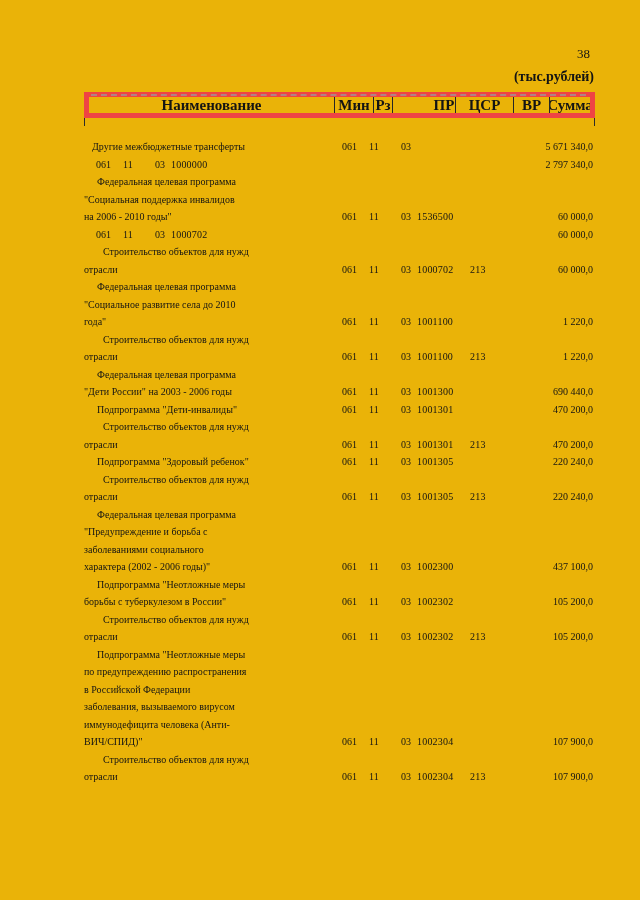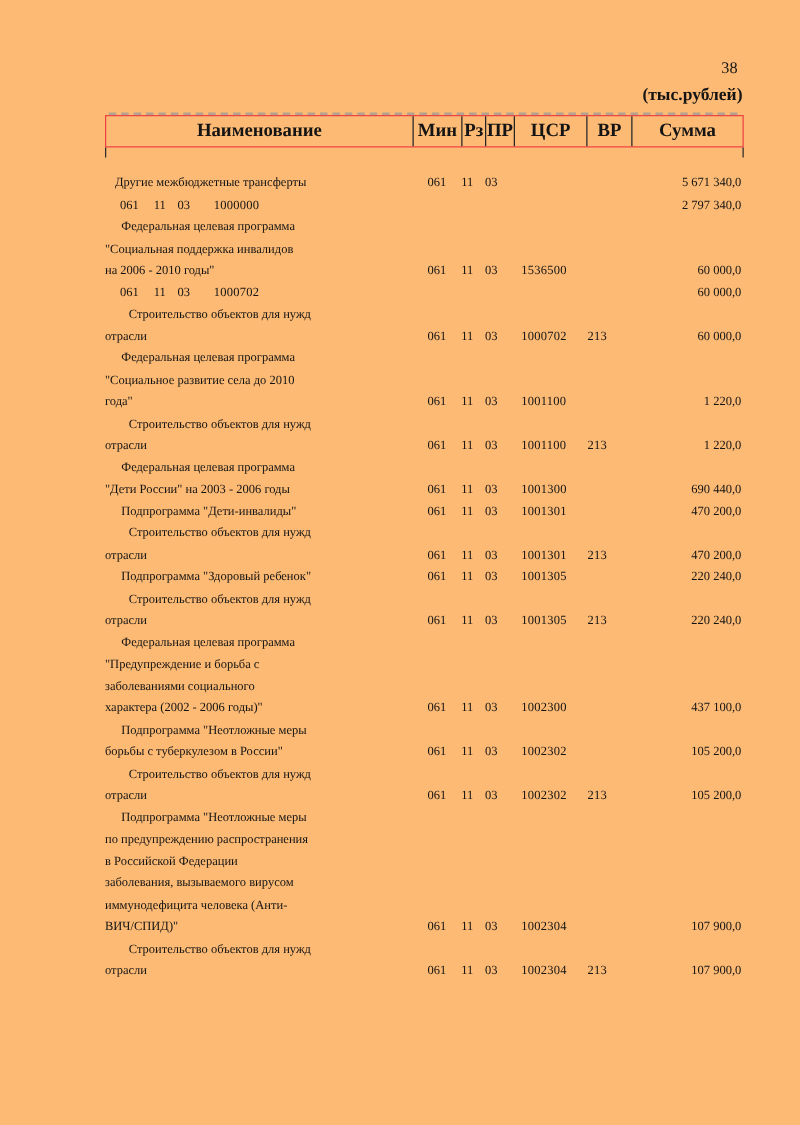--- a/index.html
+++ b/index.html
@@ -1,20 +1,20 @@
 <!DOCTYPE html>
 <html><head>
 <meta charset="utf-8">
 <style>
   html, body { margin: 0; padding: 0; background: #e8e8e8; }
   .page {
     position: relative;
     width: 640px;
     height: 900px;
-    background: #fdba74;
+    background: #eab308;
     font-family: "Liberation Serif", "DejaVu Serif", serif;
     color: #141414;
     overflow: hidden;
   }
   .page-number {
     position: absolute;
     top: 47px;
     right: 50px;
     font-size: 13px;
     line-height: 14px;
@@ -33,21 +33,21 @@
     top: 92px;
     width: 511px;
   }
   .thead {
     position: relative;
     display: flex;
     align-items: stretch;
     box-sizing: border-box;
     width: 511px;
     height: 26px;
-    border: 1px solid #ef4444;
+    border: 5px solid #ef4444;
     font-weight: bold;
     font-size: 15px;
   }
   
   .thead::before {
     content: "";
     position: absolute;
     left: 2px;
     right: 4px;
     top: -3px;
@@ -59,21 +59,21 @@
     display: flex;
     align-items: center;
     justify-content: center;
     border-right: 1px solid #262626;
     white-space: nowrap;
     overflow: hidden;
   }
   .h-name { width: 246px; }
   .h-min  { width: 39px; }
   .h-rz   { width: 19px; }
-  .h-pr   { width: 23px; }
+  .h-pr   { width: 23px; margin-left: 40px; }
   .h-csr  { width: 58px; }
   .h-vr   { width: 36px; }
   .h-sum  { flex: 1; border-right: none; }
   .tail {
     position: absolute;
     width: 1px;
     height: 8px;
     background: #2c2c2c;
     top: 26px;
   }
@@ -87,21 +87,21 @@
     display: flex;
     align-items: flex-start;
   }
   .c { line-height: 17.5px; box-sizing: border-box; }
   .c-name {
     width: 246px;
     white-space: pre-line;
   }
   .c-min  { width: 39px; text-align: center; align-self: flex-end; }
   .c-rz   { width: 19px; text-align: left; align-self: flex-end; }
-  .c-pr   { width: 23px; text-align: left; align-self: flex-end; }
+  .c-pr   { width: 23px; text-align: right; align-self: flex-end; }
   .c-csr  { width: 58px; padding-left: 6px; align-self: flex-end; letter-spacing: 0.2px; }
   .c-vr   { width: 36px; padding-left: 1px; align-self: flex-end; letter-spacing: 0.2px; }
   .c-sum  { flex: 1; text-align: right; padding-right: 2px; align-self: flex-end; white-space: nowrap; }
 </style>
 </head>
 <body>
 
 <div class="page">
 
   <div class="page-number">38</div>

